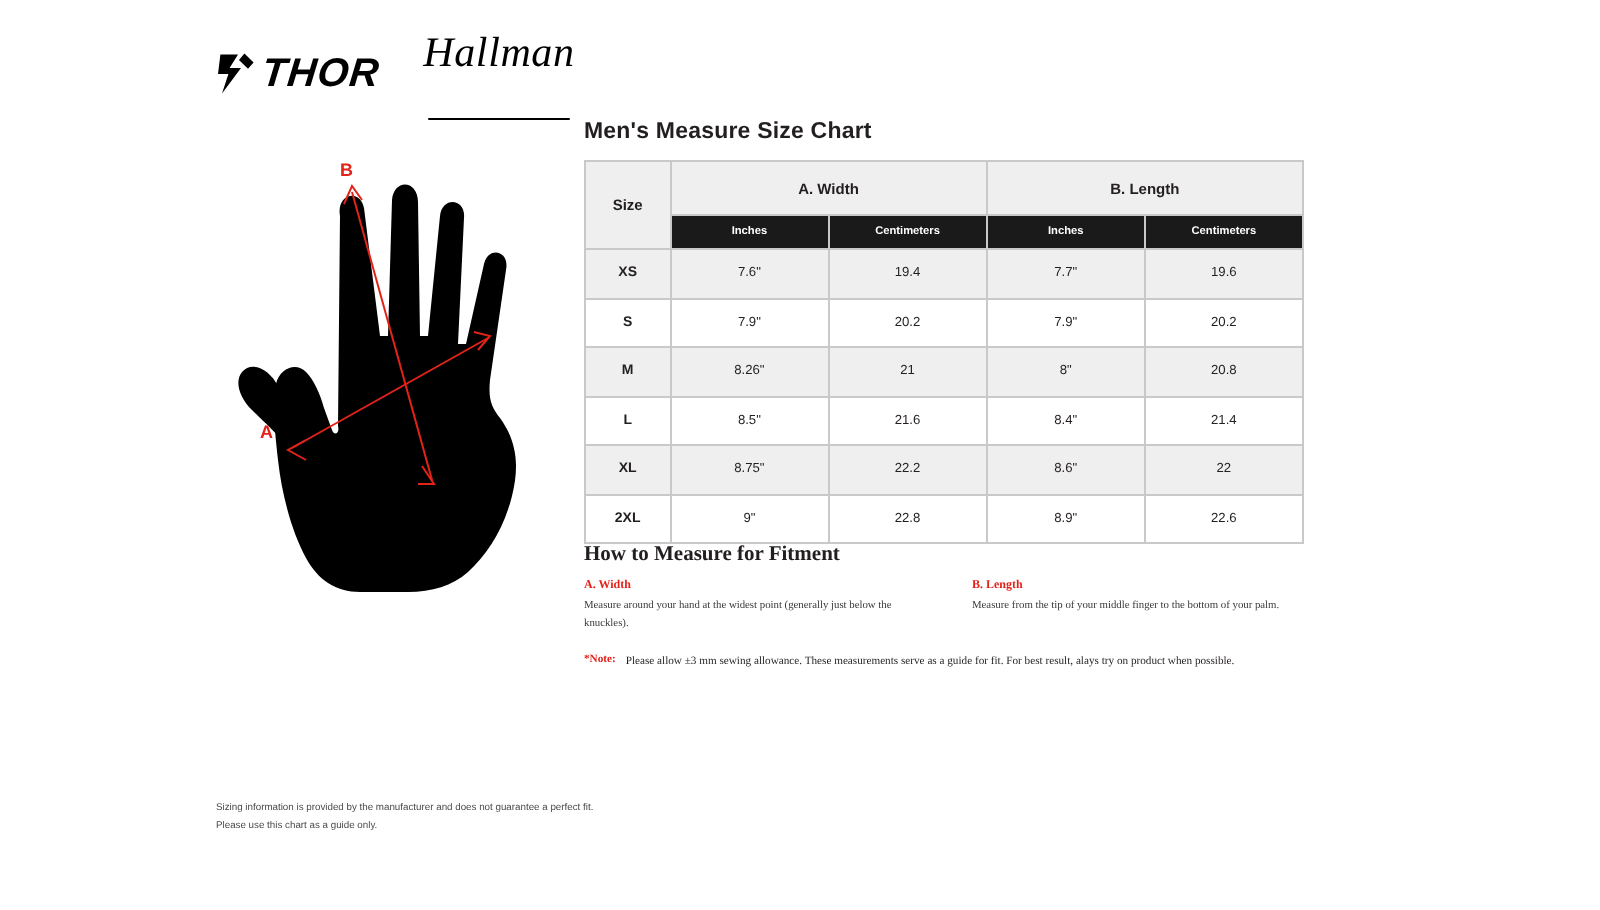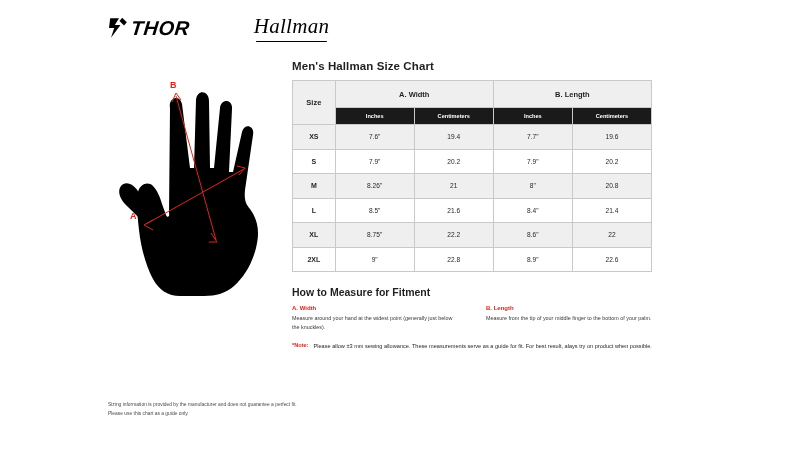--- a/index.html
+++ b/index.html
@@ -50,22 +50,21 @@
   }
   .hallman-word {
     font-family: "Liberation Serif", serif;
     font-style: italic;
     font-size: 21px;
     color: #000;
     letter-spacing: 0.3px;
   }
   .hallman-wrap {
     position: relative;
-    padding-bottom: 3px;
-    margin-left: 42px;
+    padding-bottom: 21px;
   }
   .hallman-underline {
     position: absolute;
     left: 2px; right: 2px; bottom: 0px;
     height: 1.5px;
     background: #000;
     border-radius: 1px;
   }
 
   
@@ -134,22 +133,22 @@
     background: #efefef;
   }
   tr.plain td {
     background: #ffffff;
   }
   .col-size { width: 40px; }
   .col-val  { width: 75px; }
 
   
   .howto {
-    margin-top: 14px;
     width: 360px;
+    font-family: Liberation Serif, serif;
   }
   .howto-title {
     font-size: 10.5px;
     font-weight: bold;
     color: #231f20;
     margin-bottom: 7px;
   }
   .howto-cols {
     display: flex;
     gap: 28px;
@@ -265,21 +264,21 @@
         <line x1="38" y1="152" x2="136" y2="97"></line>
         <polyline points="45,148 36,153 45,158" fill="none"></polyline>
         <polyline points="129,94 137,96 131,103" fill="none"></polyline>
       </g>
       <text x="22" y="147" font-family="Liberation Sans, sans-serif" font-size="9" font-weight="bold" fill="#e2231a">A</text>
       <text x="62" y="16" font-family="Liberation Sans, sans-serif" font-size="9" font-weight="bold" fill="#e2231a">B</text>
     </svg>
   </div>
 
   <div class="chart-col">
-    <div class="chart-title">Men's Hallman Size Chart</div>
+    <div class="chart-title">Men's Measure Size Chart</div>
 
     <table class="size-chart">
       <thead>
         <tr class="hdr-top">
           <th class="col-size" rowspan="2">Size</th>
           <th colspan="2">A. Width</th>
           <th colspan="2">B. Length</th>
         </tr>
         <tr class="hdr-sub">
           <th class="col-val dark">Inches</th>

